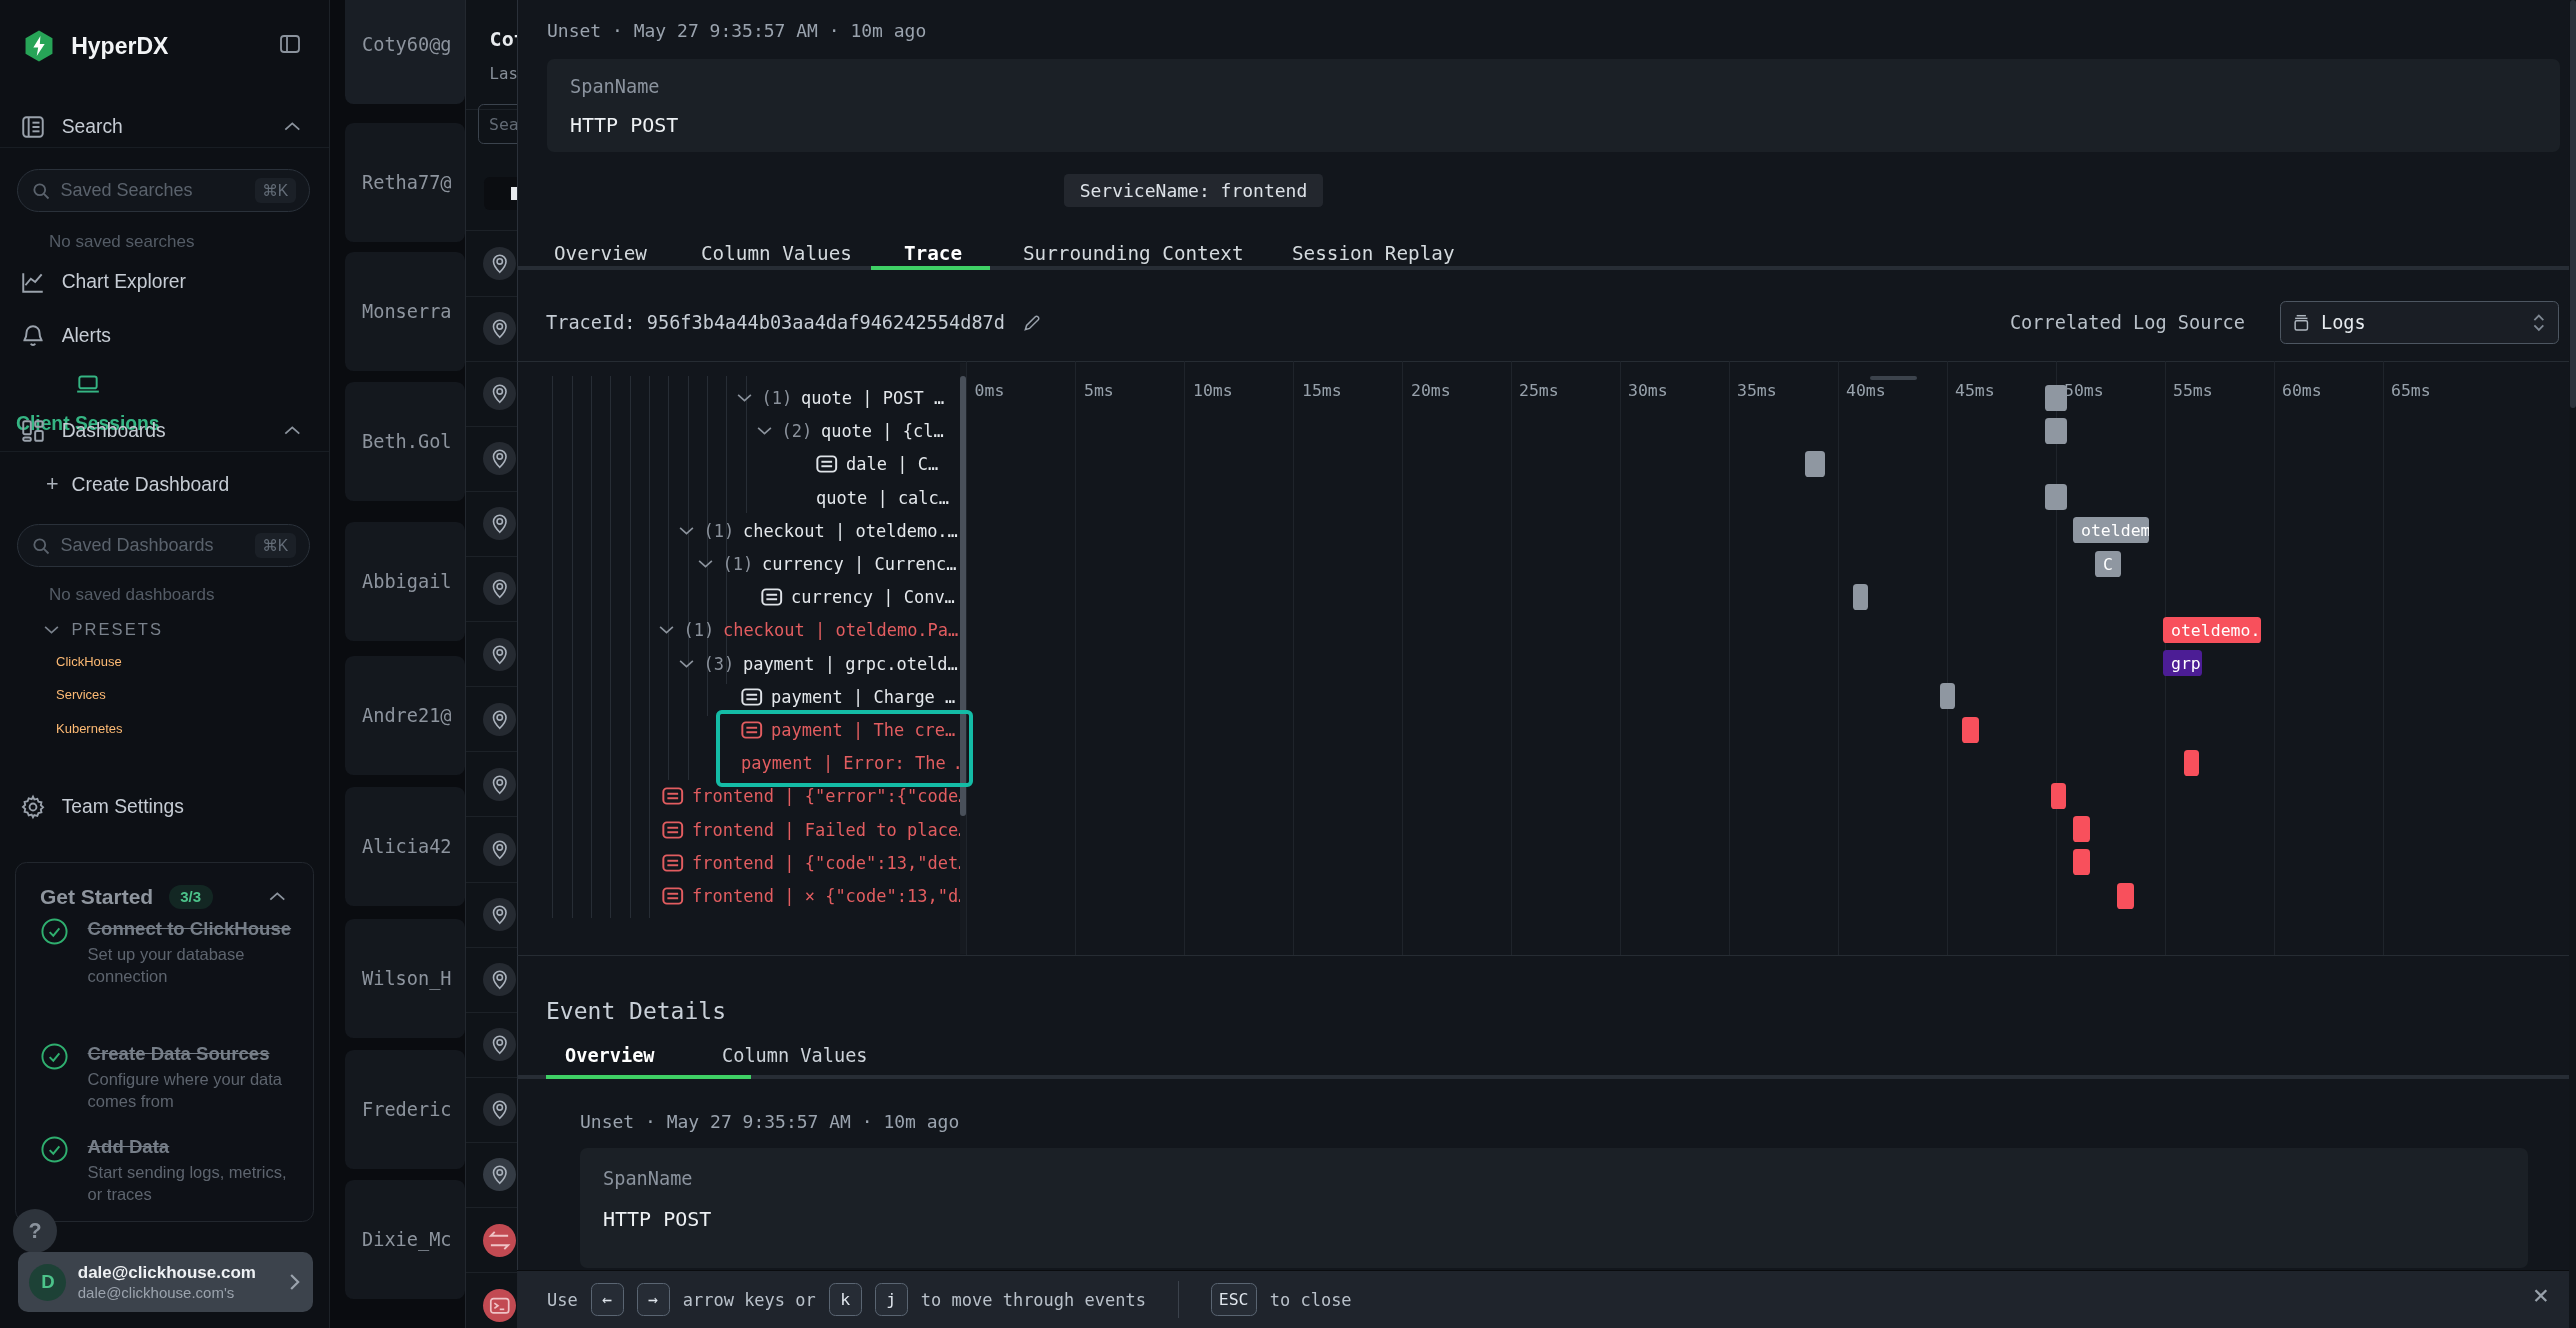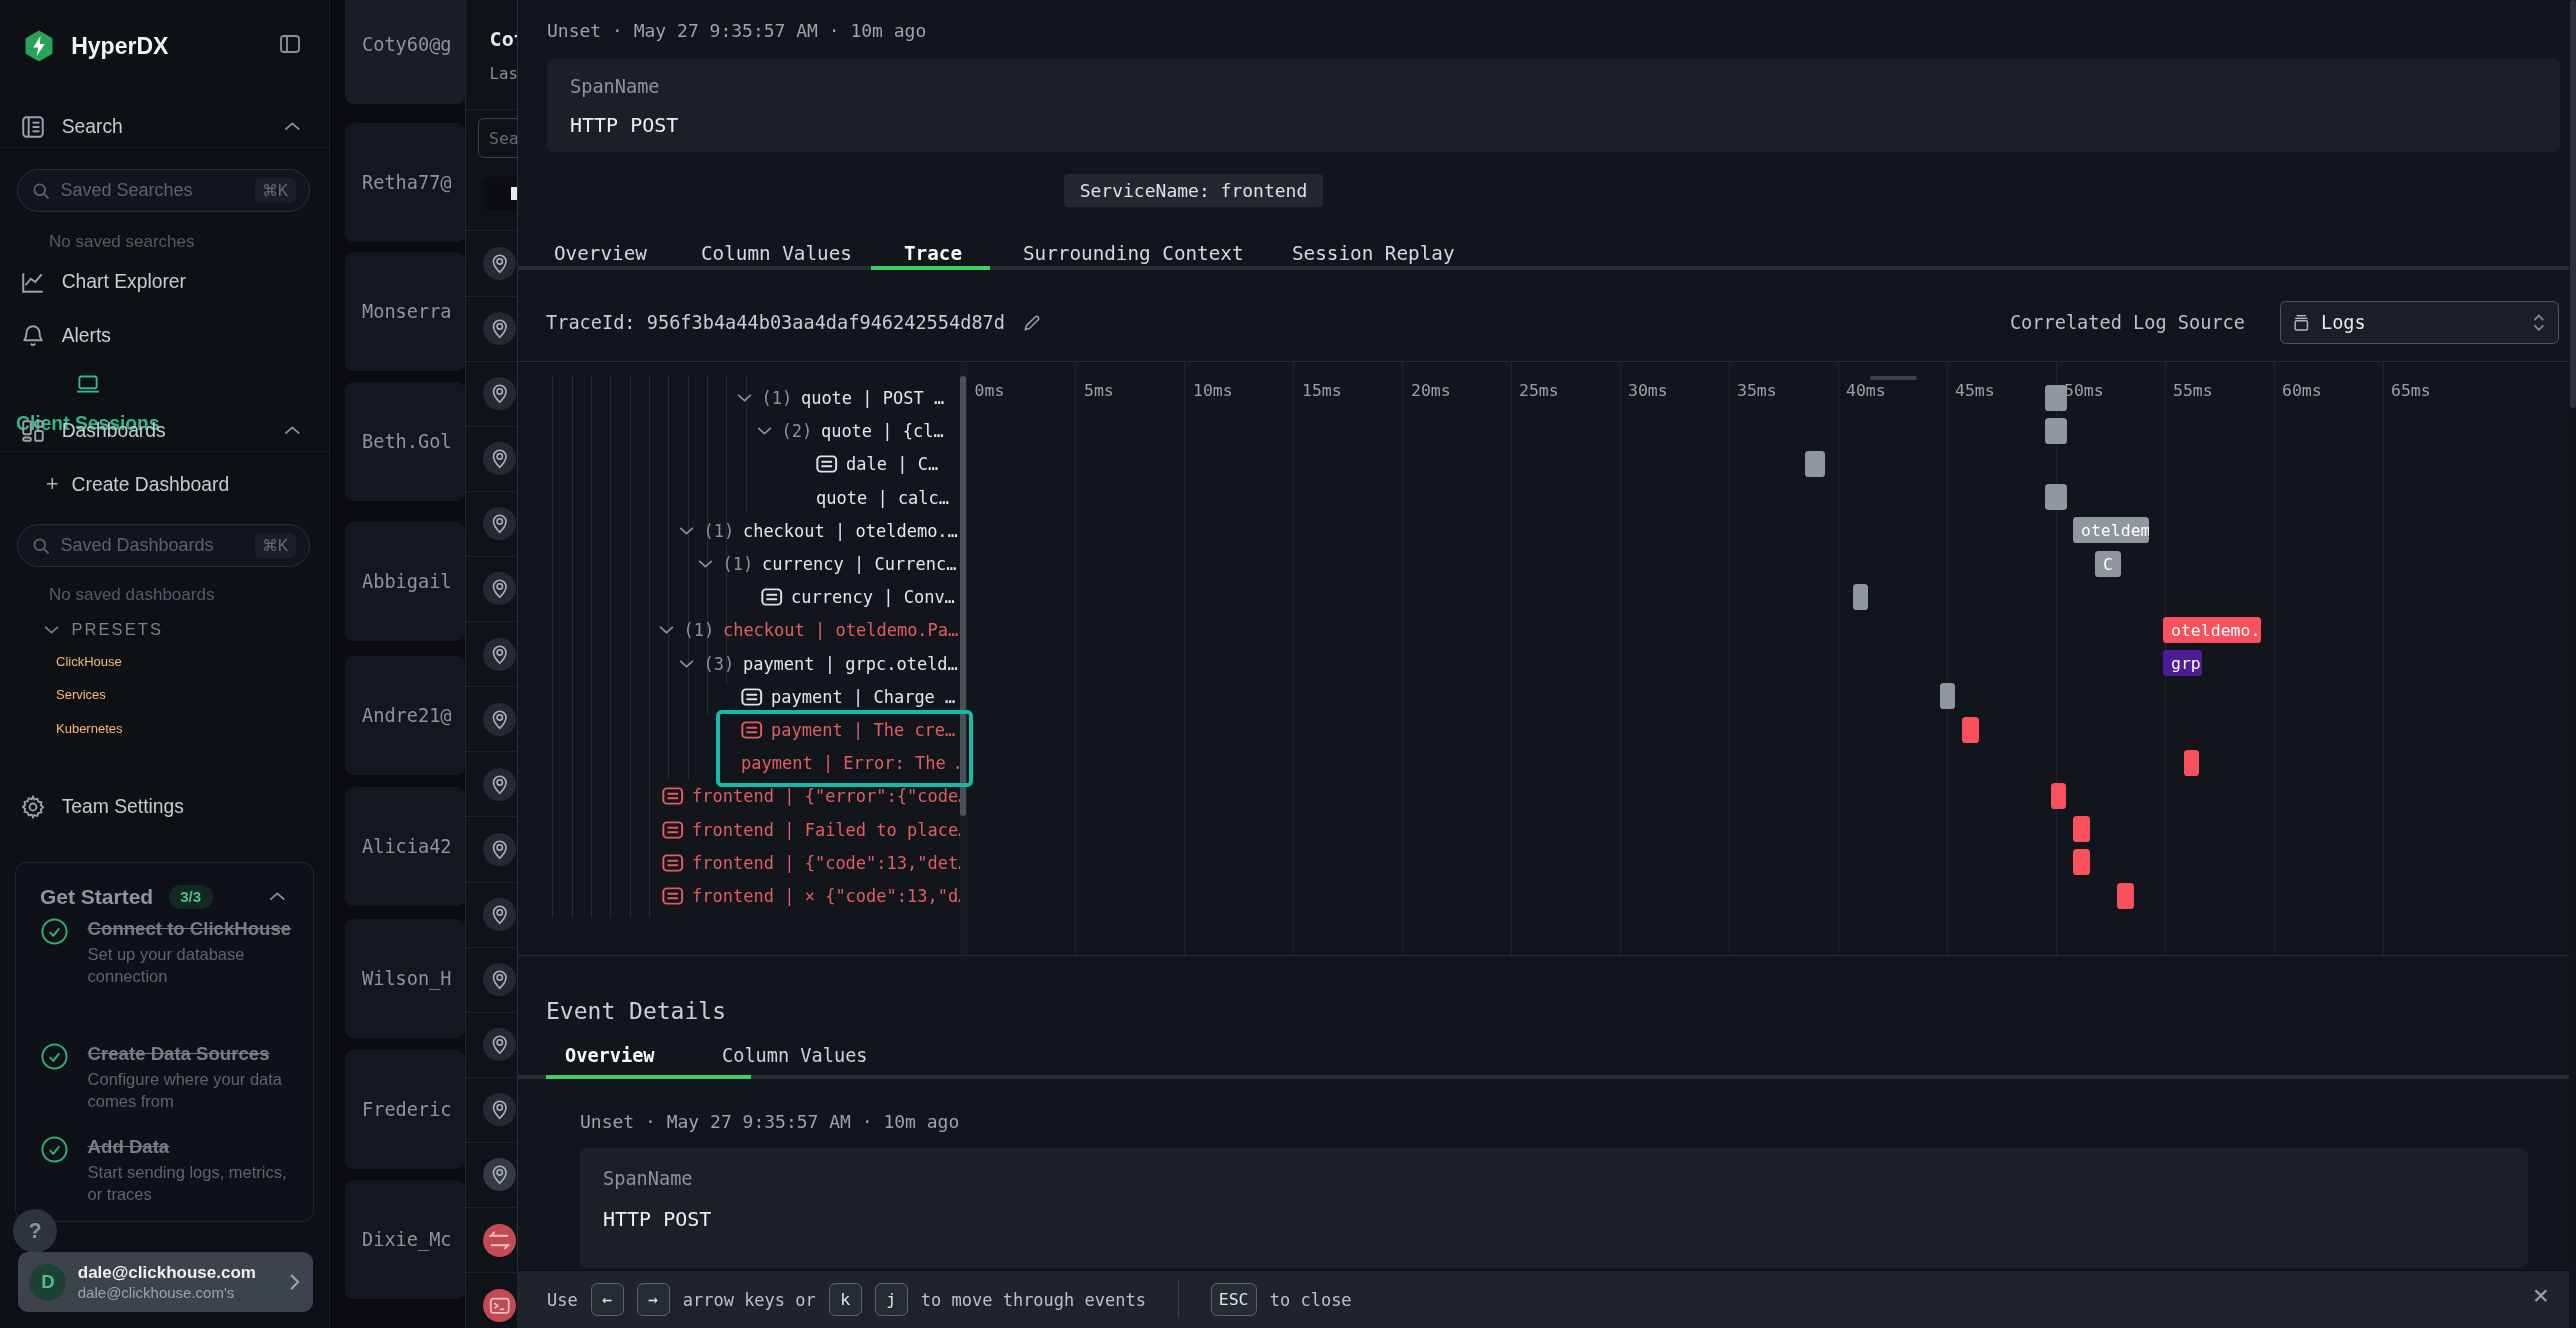--- a/index.html
+++ b/index.html
@@ -43,21 +43,21 @@
 
   
   #detail-strip{left:465px;top:0;width:52px;height:1328px;background:#0f1318;border-left:1.4px solid #23282f;overflow:hidden;}
   .pin-sep{position:absolute;left:0;width:52px;height:0.7px;background:#1c2127;}
   .pin-btn{position:absolute;left:17px;width:33px;height:33px;border-radius:50%;background:#252a31;
     display:flex;align-items:center;justify-content:center;color:#aab2bc;}
   .pin-btn.hl{background:#343b44;}
   .pin-btn.red{background:#c24a52;color:#efc3c6;}
   .strip-title{position:absolute;left:23.6px;top:27px;font-size:20px;color:#e8ebee;font-weight:bold;font-family:"DejaVu Sans Mono",monospace;white-space:nowrap;}
   .strip-sub{position:absolute;left:23.6px;top:64px;font-size:15.7px;color:#868e98;font-family:"DejaVu Sans Mono",monospace;white-space:nowrap;}
-  .strip-search{position:absolute;left:12px;top:118px;width:57px;height:40px;border:1.4px solid #3b434d;border-radius:5.7px;
+  .strip-search{position:absolute;left:12px;top:104px;width:57px;height:40px;border:1.4px solid #3b434d;border-radius:5.7px;
     box-sizing:border-box;display:flex;align-items:center;padding-left:10px;font-size:16.5px;color:#626a74;font-family:"DejaVu Sans Mono",monospace;}
   .strip-btn{position:absolute;left:18px;top:177px;width:43px;height:33px;background:#0b0d11;border-radius:5.7px;}
   .strip-btn::after{content:"";position:absolute;left:27px;top:10px;width:10px;height:13px;background:#e8ebee;}
 
   
   #drawer{left:517px;top:0;width:2059px;height:1328px;background:#12161c;border-left:1.4px solid #2a3039;}
   .meta-line{font-family:"DejaVu Sans Mono",monospace;font-size:18px;color:#9aa3ae;}
   .big-card{position:absolute;background:#1b2026;border-radius:7.2px;}
   .card-label{font-family:"DejaVu Sans Mono",monospace;font-size:18.6px;color:#8b939e;}
   .card-value{font-family:"DejaVu Sans Mono",monospace;font-size:20px;color:#eef1f4;}

